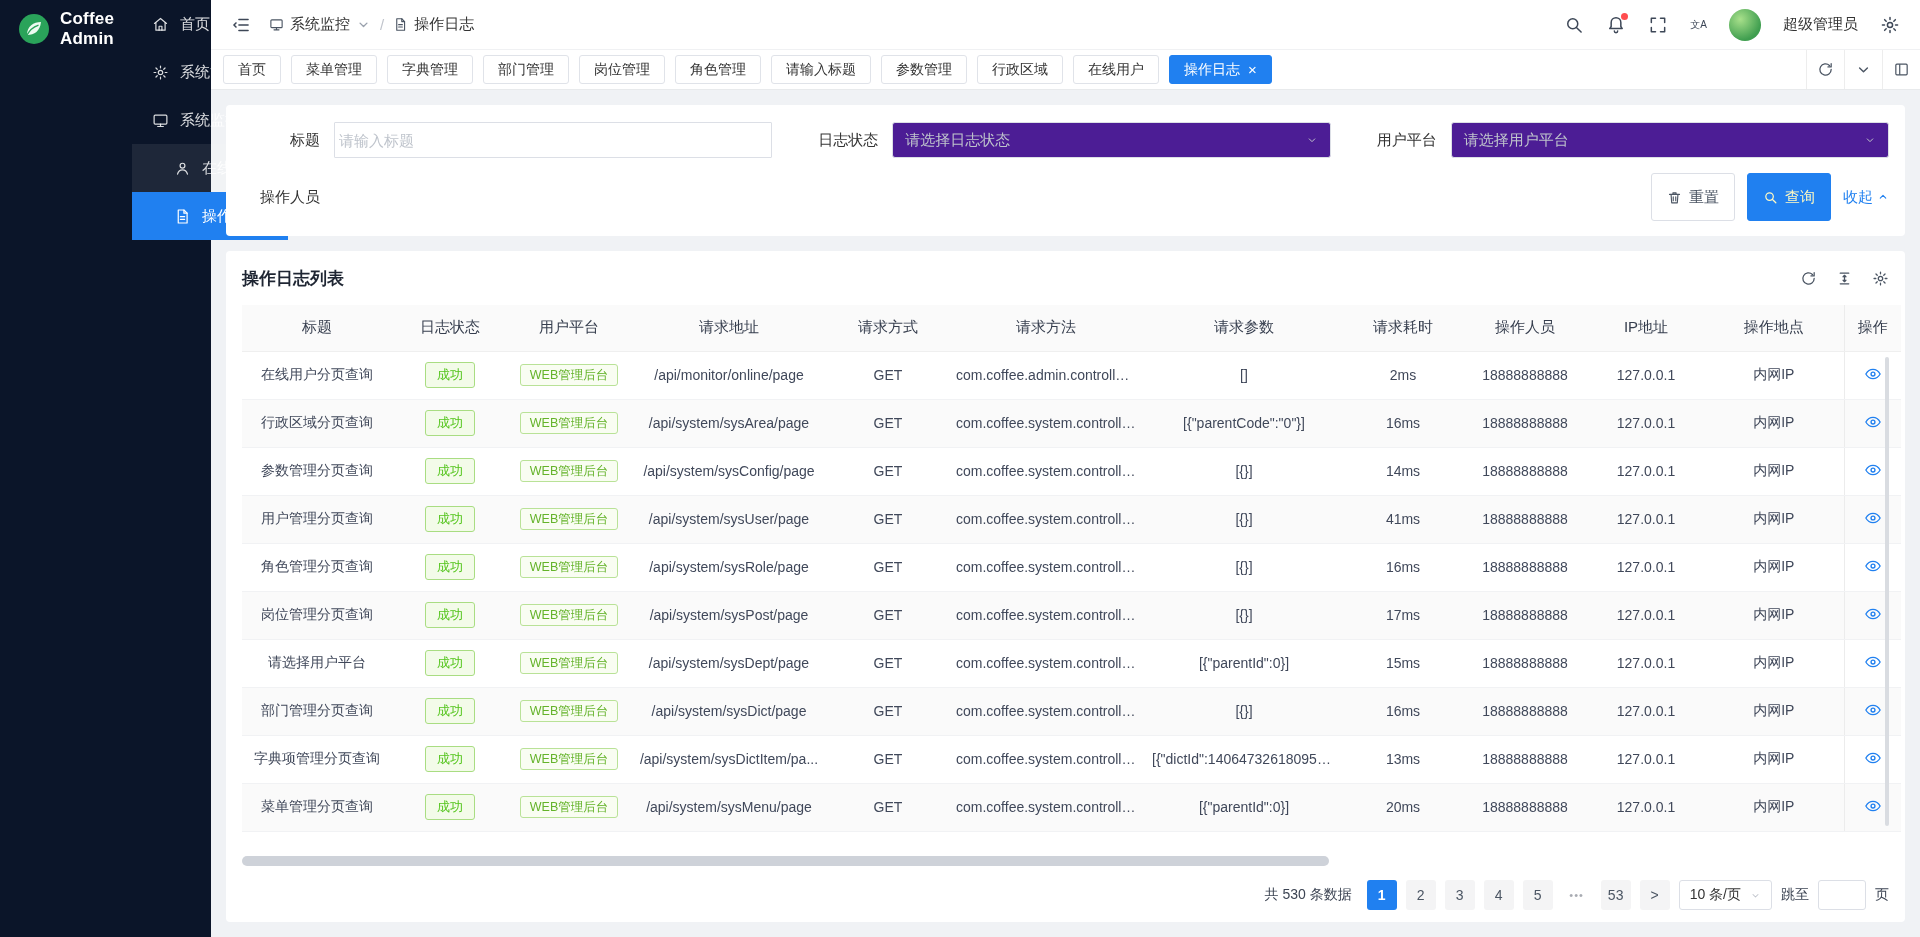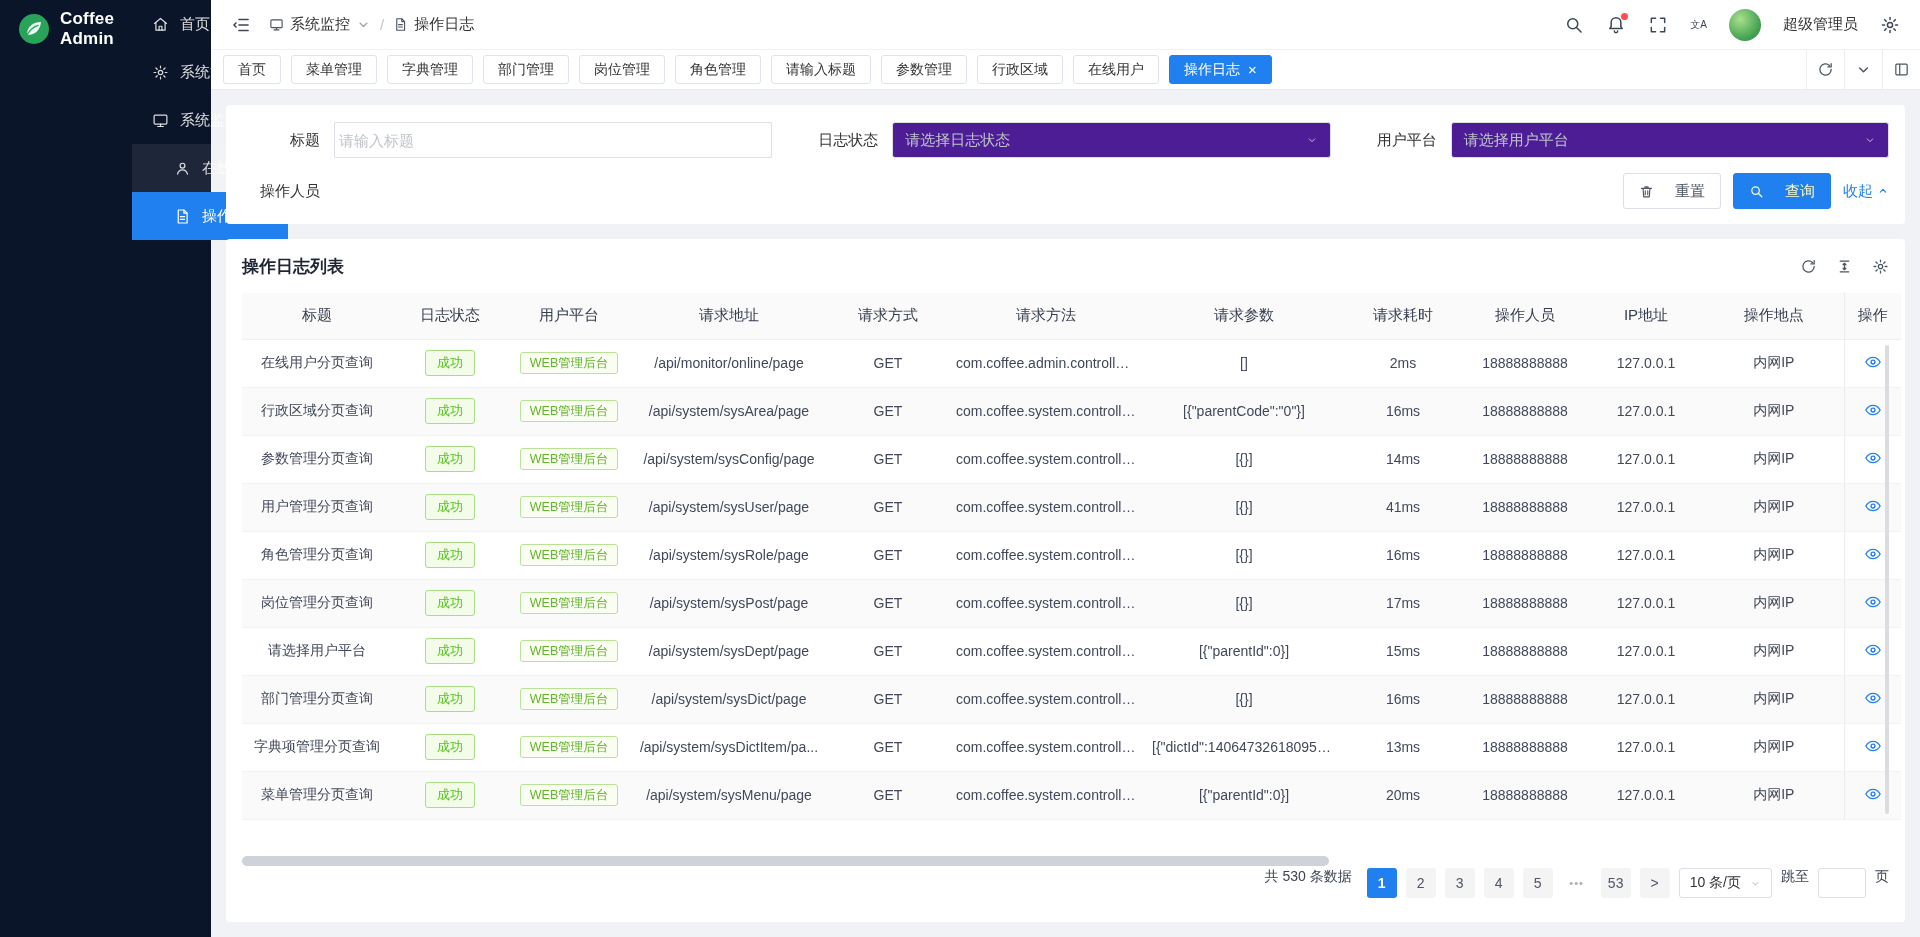--- a/index.html
+++ b/index.html
@@ -52,21 +52,21 @@
   
   .filter-card{padding:17px 16px 15px}
   .filter-grid{display:grid;grid-template-columns:1fr 1fr 1fr;column-gap:28px;row-gap:15px}
   .field{display:flex;align-items:center;min-width:0}
   .field-label{width:92px;text-align:right;padding-right:14px;font-size:15px;color:#333;flex-shrink:0;white-space:nowrap}
   .text-input{flex:1;min-width:0;height:36px;border:1px solid #dcdfe6;border-radius:1px;padding:0 4px;font:inherit;color:#333;outline:none;background:#fff}
   .text-input::placeholder{color:#bfc4cc}
   .select{flex:1;min-width:0;height:36px;border:1px solid #dcdfe6;border-radius:3px;padding:0 12px;display:flex;align-items:center;justify-content:space-between;color:#bfc4cc;cursor:pointer;background:#4c1d95}
   .select .chev{color:#c0c4cc}
   .filter-actions{display:flex;align-items:center;justify-content:flex-end;gap:12px}
-  .btn{height:36px;padding:0 15px;border-radius:3px;border:1px solid #dcdfe6;background:#fff;display:inline-flex;align-items:center;gap:21px;font-size:15px;color:#4b5563;cursor:pointer;font-family:inherit}
+  .btn{height:48px;padding:0 15px;border-radius:3px;border:1px solid #dcdfe6;background:#fff;display:inline-flex;align-items:center;gap:7px;font-size:15px;color:#4b5563;cursor:pointer;font-family:inherit}
   .btn-primary{background:#2080f0;border-color:#2080f0;color:#fef9c3}
   .bi{width:15px;height:15px}
   .link{display:inline-flex;align-items:center;gap:4px;color:#2080f0;font-size:15px;cursor:pointer;white-space:nowrap}
   .link .chev{color:#2080f0}
 
   
   .table-card{flex:1;display:flex;flex-direction:column;min-height:0;padding:0 16px;overflow:hidden}
   .card-head{height:54px;display:flex;align-items:center;justify-content:space-between;flex-shrink:0}
   .card-title{font-size:17px;font-weight:700;color:#1f2633}
   .card-tools{display:flex;align-items:center;gap:19px;color:#4b5563}
@@ -83,21 +83,21 @@
   .badge-success{color:#52c41a;background:#f3fbe9;border:1px solid #a9dd82}
   .badge-outline{color:#64b32a;background:#f9fdf2;border:1px solid #b9e297;padding:2px 9px;font-size:12.5px}
   .eye{display:inline-flex;color:#2080f0;cursor:pointer}
   .eye svg{width:18px;height:18px}
   .vthumb{position:absolute;right:0;top:52px;width:4px;height:calc(100% - 58px);background:#d9dce1;border-radius:2px}
 
   .card-spacer{flex:1}
   .hscrollbar{height:10px;margin:4px 0 2px;position:relative;flex-shrink:0}
   .hthumb{position:absolute;left:0;top:0;height:10px;width:66%;background:#ced2d9;border-radius:5px;cursor:pointer}
 
-  .pagination{height:54px;display:flex;align-items:flex-start;justify-content:flex-end;gap:9px;font-size:14px;color:#3c4453;flex-shrink:0}
+  .pagination{height:54px;display:flex;align-items:center;justify-content:flex-end;gap:9px;font-size:14px;color:#3c4453;flex-shrink:0}
   .pg-total{margin-right:6px;white-space:nowrap}
   .page-btn{min-width:30px;height:30px;padding:0 6px;border:none;border-radius:3px;background:#f4f4f5;color:#4b5563;font-size:14px;display:inline-flex;align-items:center;justify-content:center;cursor:pointer;font-family:inherit}
   .page-btn.active{background:#2080f0;color:#fff;font-weight:700}
   .page-btn.ellipsis{background:transparent;color:#a8abb2;letter-spacing:1px;font-size:11px}
   .page-size{height:30px;border:1px solid #dcdfe6;border-radius:3px;padding:0 10px;display:flex;align-items:center;gap:9px;color:#333;cursor:pointer;white-space:nowrap}
   .page-size .chev{color:#c0c4cc}
   .jump-label{white-space:nowrap}
   .jump-input{width:48px;height:30px;border:1px solid #dcdfe6;border-radius:3px;outline:none;font:inherit;padding:0 6px;text-align:center}
 </style>
 </head>

